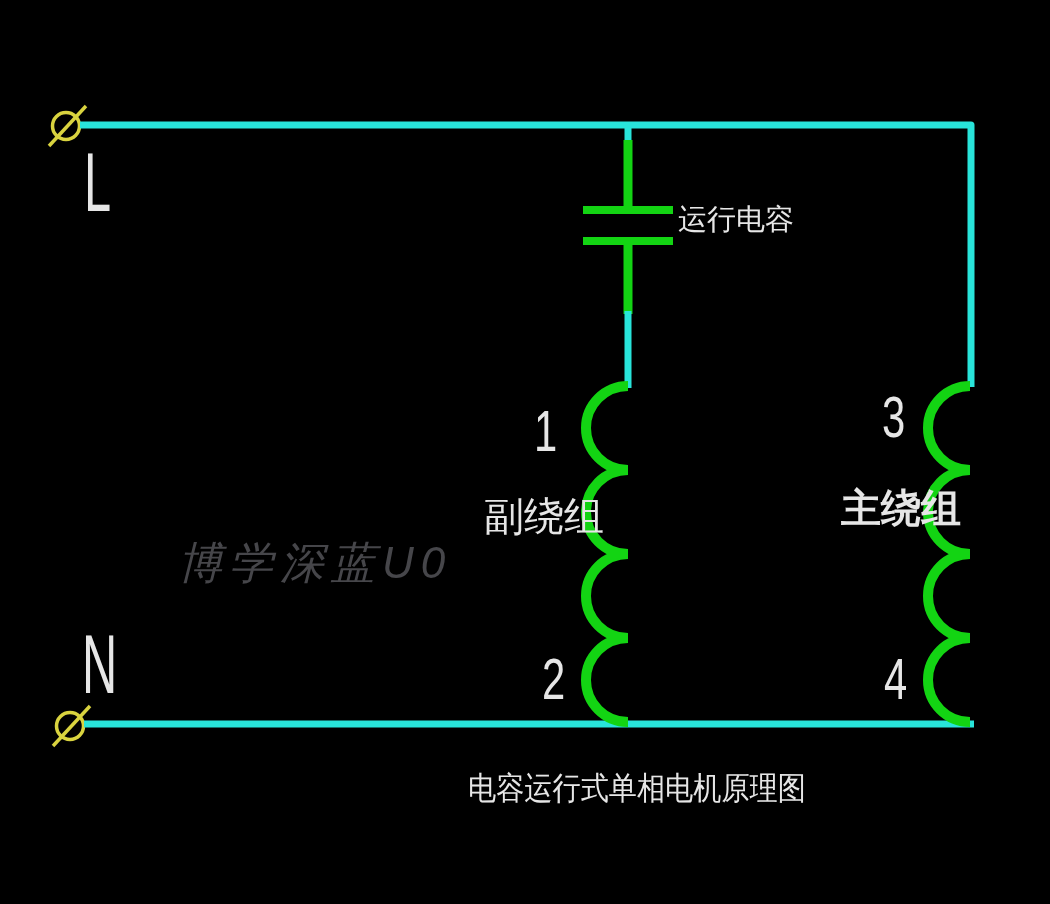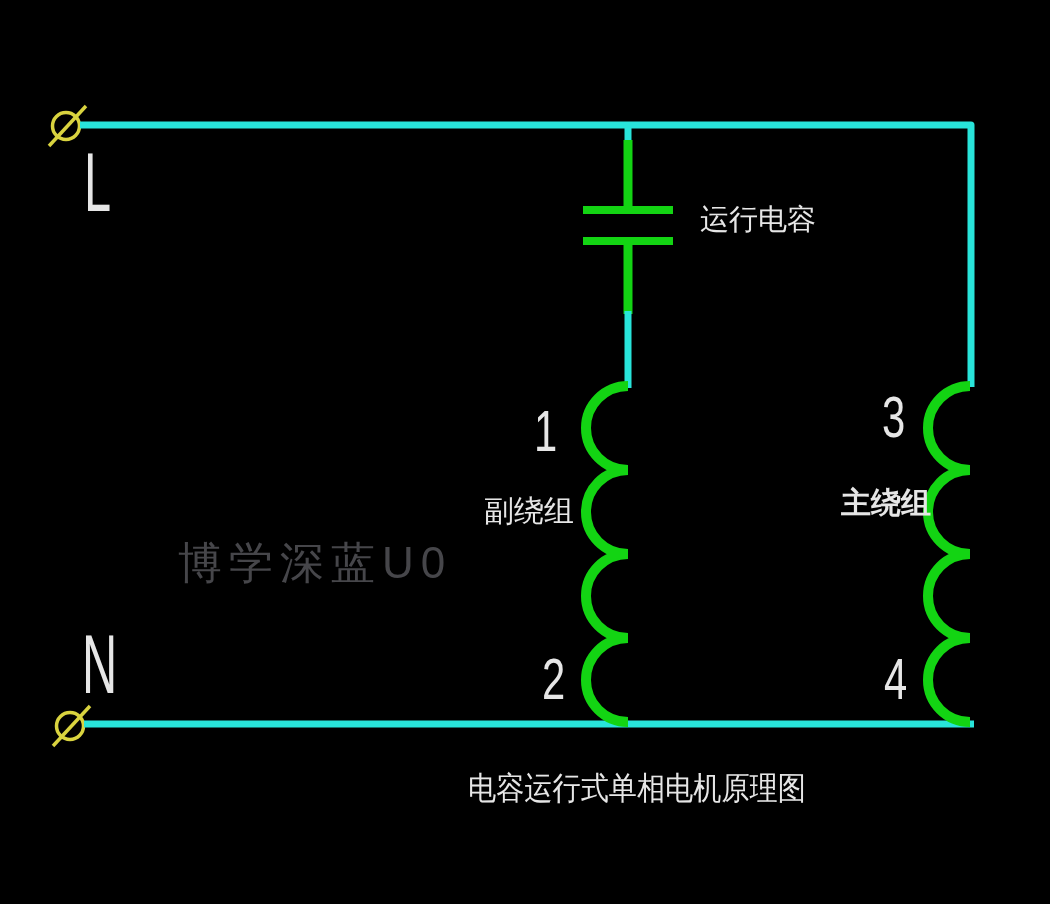--- a/index.html
+++ b/index.html
@@ -17,26 +17,26 @@
   .comp   { stroke:var(--component); stroke-width:9; fill:none; }
   .plate  { stroke:var(--component); stroke-width:8; fill:none; }
   .coil   { stroke:var(--component); stroke-width:10; fill:none; }
   .term   { stroke:var(--terminal); stroke-width:3.5; fill:none; }
   .txt {
     position:absolute; color:var(--label); white-space:nowrap;
     transform-origin:left top; line-height:1;
   }
   .cad-letter { font-size:84px; font-weight:300; transform:scaleX(0.58); }
   .cad-digit  { font-size:58px; font-weight:300; transform:scaleX(0.72); }
-  .cn         { font-size:30px; letter-spacing:0px; }
+  .cn         { font-size:40px; letter-spacing:0px; }
   .cap-label  { font-size:29px; letter-spacing:0px; }
   .caption    { font-size:32px; transform:scaleX(0.88); letter-spacing:0px; }
   .watermark  {
     position:absolute; color:var(--watermark); font-size:44px;
-    letter-spacing:7px; white-space:nowrap; line-height:1;
+    letter-spacing:7px; white-space:nowrap; line-height:1;font-style:italic;
   }
 </style>
 </head>
 <body>
 
 <div class="stage">
 
   <svg class="schematic" width="1050" height="904" viewBox="0 0 1050 904">
 
     <g>
@@ -62,21 +62,21 @@
 
     <path class="coil" d="M628 386 A42 42 0 0 0 628 470 A42 42 0 0 0 628 554 A42 42 0 0 0 628 638 A42 42 0 0 0 628 722"></path>
 
     <path class="coil" d="M970 386 A42 42 0 0 0 970 470 A42 42 0 0 0 970 554 A42 42 0 0 0 970 638 A42 42 0 0 0 970 722"></path>
   </svg>
 
   <div class="txt cad-letter" style="left:84px; top:140px;">L</div>
 
   <div class="txt cad-letter" style="left:82px; top:622px;">N</div>
 
-  <div class="txt cap-label" style="left:700px; top:205px;">运行电容</div>
+  <div class="txt cap-label" style="left:678px; top:205px;">运行电容</div>
 
   <div class="txt cad-digit" style="left:534px; top:402px;">1</div>
 
   <div class="txt cn" style="left:484px; top:496px;">副绕组</div>
 
   <div class="txt cad-digit" style="left:542px; top:650px;">2</div>
 
   <div class="txt cad-digit" style="left:882px; top:388px;">3</div>
 
   <div class="txt cn" style="left:841px; top:488px;font-weight:bold;">主绕组</div>

